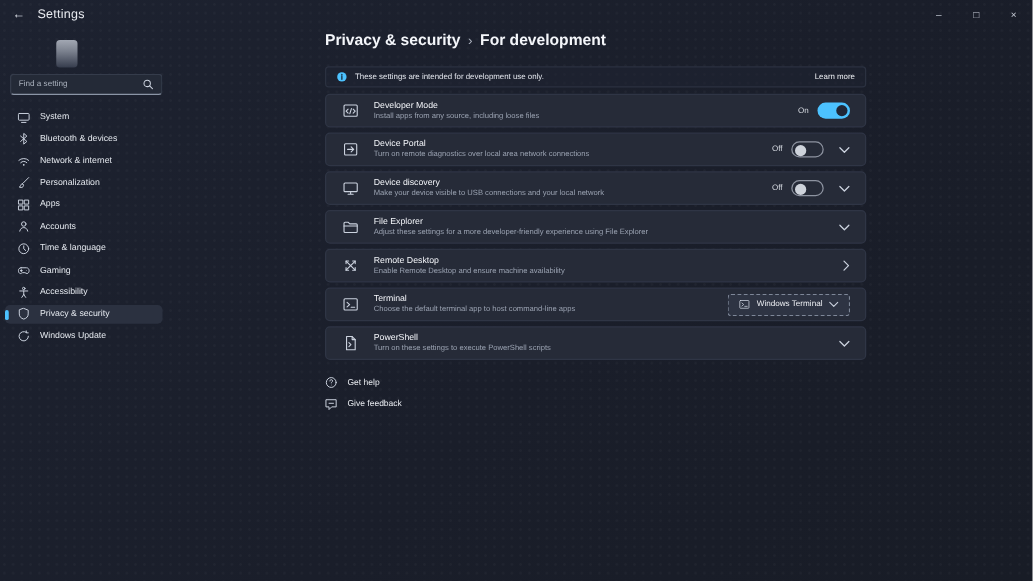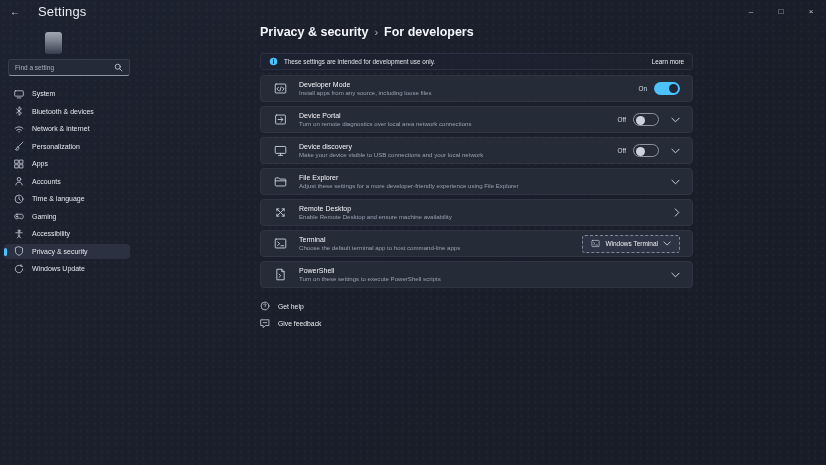--- a/index.html
+++ b/index.html
@@ -11,21 +11,21 @@
       linear-gradient(135deg, #1d2230 0%, #1a1e2a 55%, #181c26 100%);
     color:#f2f4f8;
     position:relative;
   }
   svg { display:block; }
   .ic { stroke:#ccd3df; fill:none; stroke-width:1.1; stroke-linecap:round; stroke-linejoin:round; }
 
   
   .titlebar { position:absolute; top:0; left:0; right:0; height:22px; display:flex; align-items:center; }
   .back-btn { width:30px; height:22px; display:flex; align-items:center; justify-content:center; font-size:10px; color:#dfe3ea; cursor:default; }
-  .win-title { font-size:13px; color:#e8ebf0; letter-spacing:.2px;margin-left:8px; }
+  .win-title { font-size:10px; color:#e8ebf0; letter-spacing:.2px; }
   .win-controls { margin-left:auto; display:flex; height:22px; }
   .win-btn { width:30px; height:22px; display:flex; align-items:center; justify-content:center; font-size:8px; color:#c7ccd6; }
 
   
   .sidebar { position:absolute; top:22px; left:0; width:250px; bottom:0; }
   .avatar { position:absolute; left:45px; top:10px; width:17px; height:22px; border-radius:3px;
     background:linear-gradient(180deg,#b9bfca 0%, #8d93a0 40%, #3a4152 100%); opacity:.85; }
   .searchbox { position:absolute; left:8px; top:37px; width:122px; height:17px;
     background:#242a37; border:1px solid #353c4b; border-bottom:1px solid #8b95a6;
     border-radius:3px; display:flex; align-items:center; padding:0 6px; }
@@ -206,21 +206,21 @@
         </span>
       <span class="lbl">Windows Update</span>
     </div>
   </div>
 </div>
 
 <div class="main">
   <div class="breadcrumb">
     <span class="crumb">Privacy &amp; security</span>
     <span class="crumb-sep">›</span>
-    <span class="crumb">For developers</span>
+    <span class="crumb">For development</span>
   </div>
 
   <div class="banner">
     <span>
       <svg width="9" height="9" viewBox="0 0 12 12">
           <circle cx="6" cy="6" r="5" fill="#4cc2ff"></circle>
           <path d="M6 3.2v.9M6 5.2v3.4" stroke="#13202e" stroke-width="1.3" stroke-linecap="round"></path>
         </svg>
     </span>
     <span class="banner-text">These settings are intended for development use only.</span>

